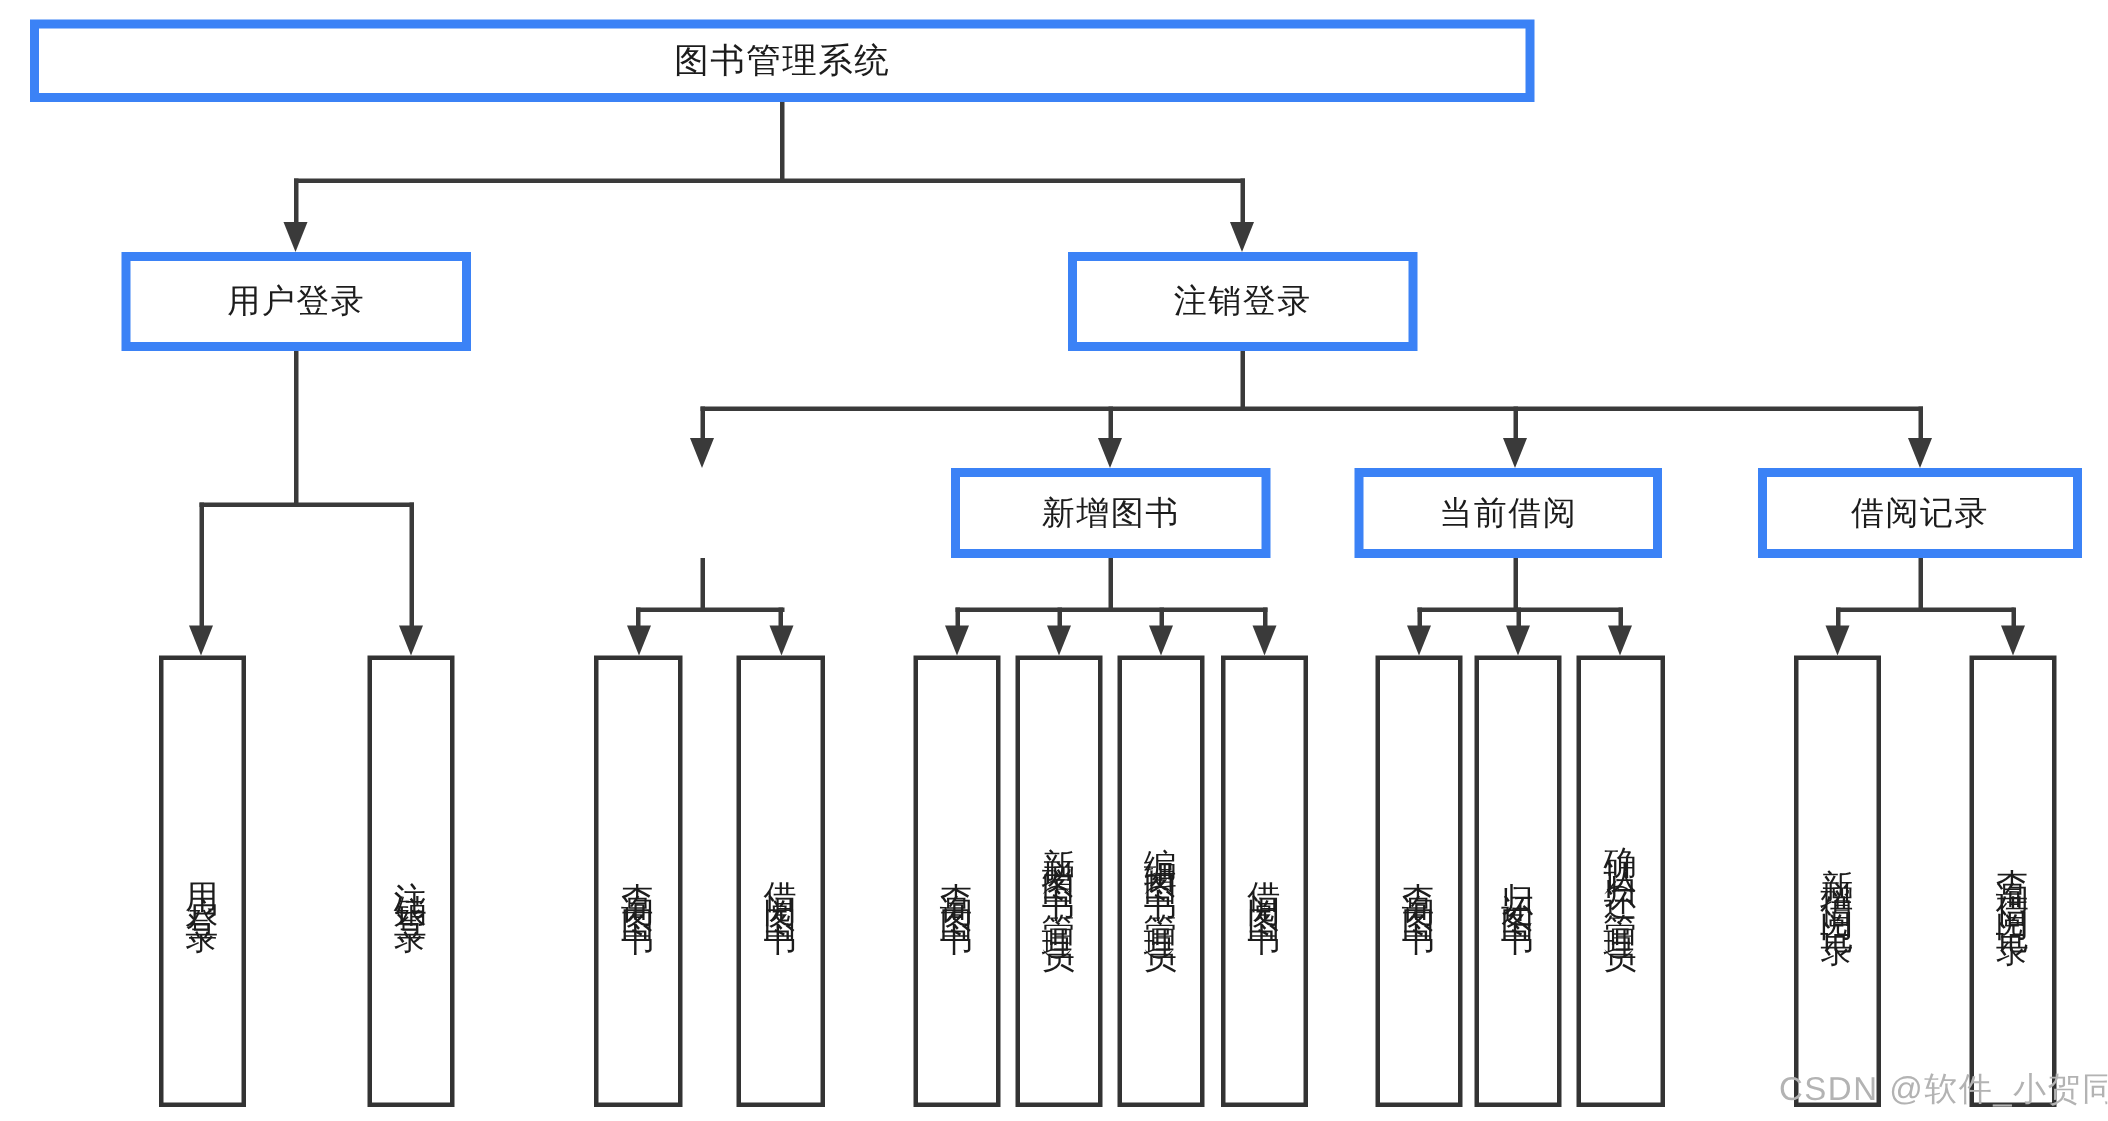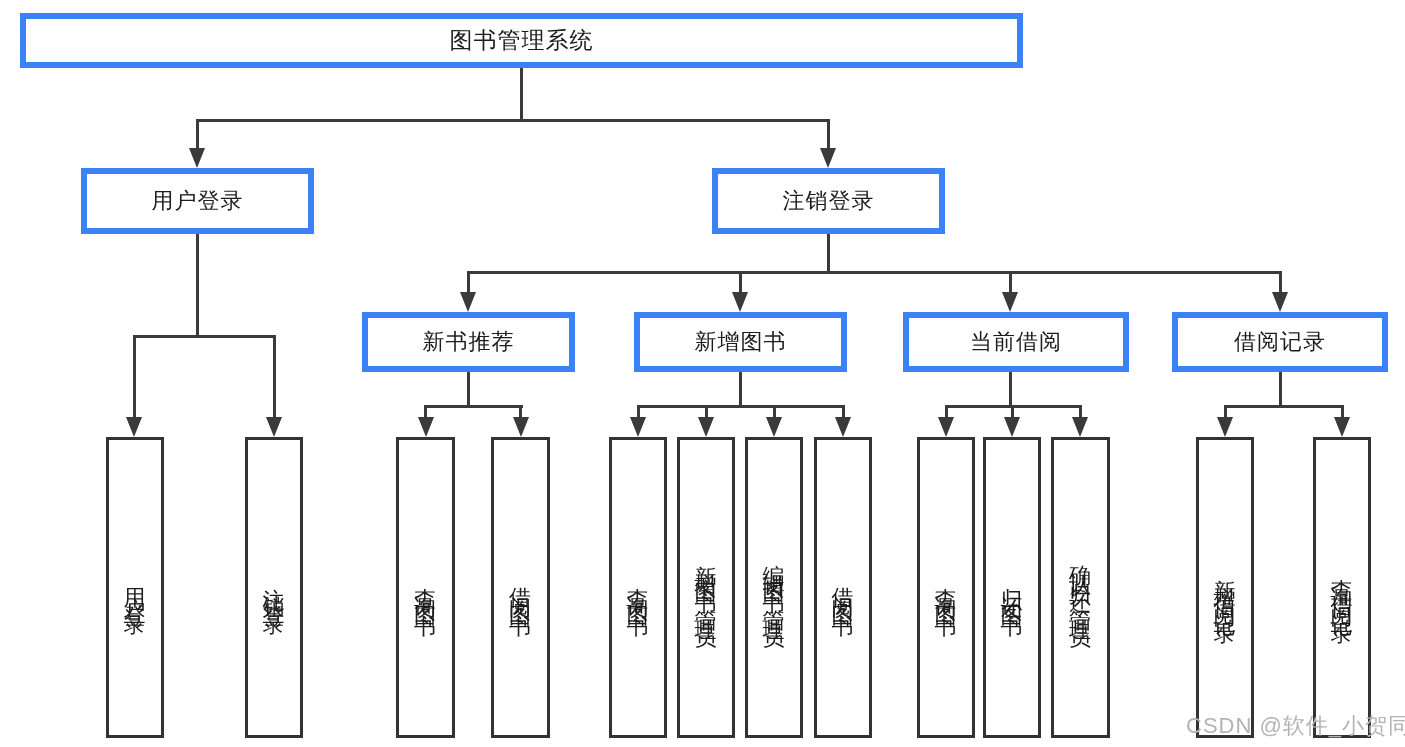--- a/index.html
+++ b/index.html
@@ -45,29 +45,26 @@
   </div>
 
   <div class="box" style="left:81px;top:168px;width:233px;height:66px;">
     <span class="lbl">用户登录</span>
   </div>
 
   <div class="box" style="left:712px;top:168px;width:233px;height:66px;">
     <span class="lbl">注销登录</span>
   </div>
 
-  <div class="box" style="left:362px;top:312px;width:213px;height:60px;">
-    <span class="lbl">新书推荐</span>
-  </div>
 
   <div class="box" style="left:634px;top:312px;width:213px;height:60px;">
     <span class="lbl">新增图书</span>
   </div>
 
-  <div class="box" style="left:903px;top:312px;width:226px;height:60px;">
+  <div class="box" style="left:903px;top:312px;width:205px;height:60px;">
     <span class="lbl">当前借阅</span>
   </div>
 
   <div class="box" style="left:1172px;top:312px;width:216px;height:60px;">
     <span class="lbl">借阅记录</span>
   </div>
 
   <div class="vbox" style="left:106px;top:437px;width:58px;height:301px;">
     <span class="vtext">用户登录</span>
   </div>

